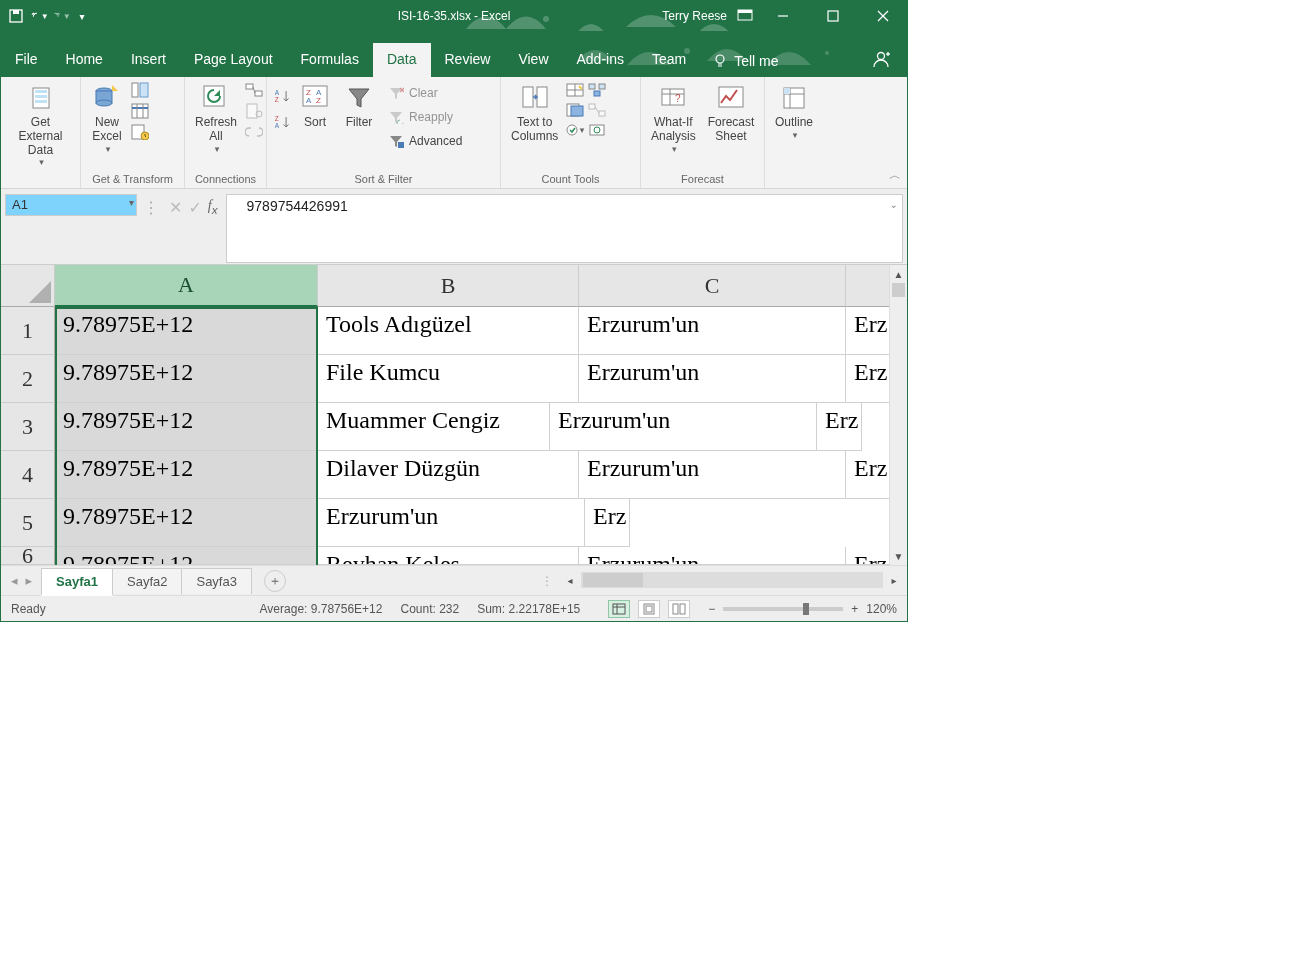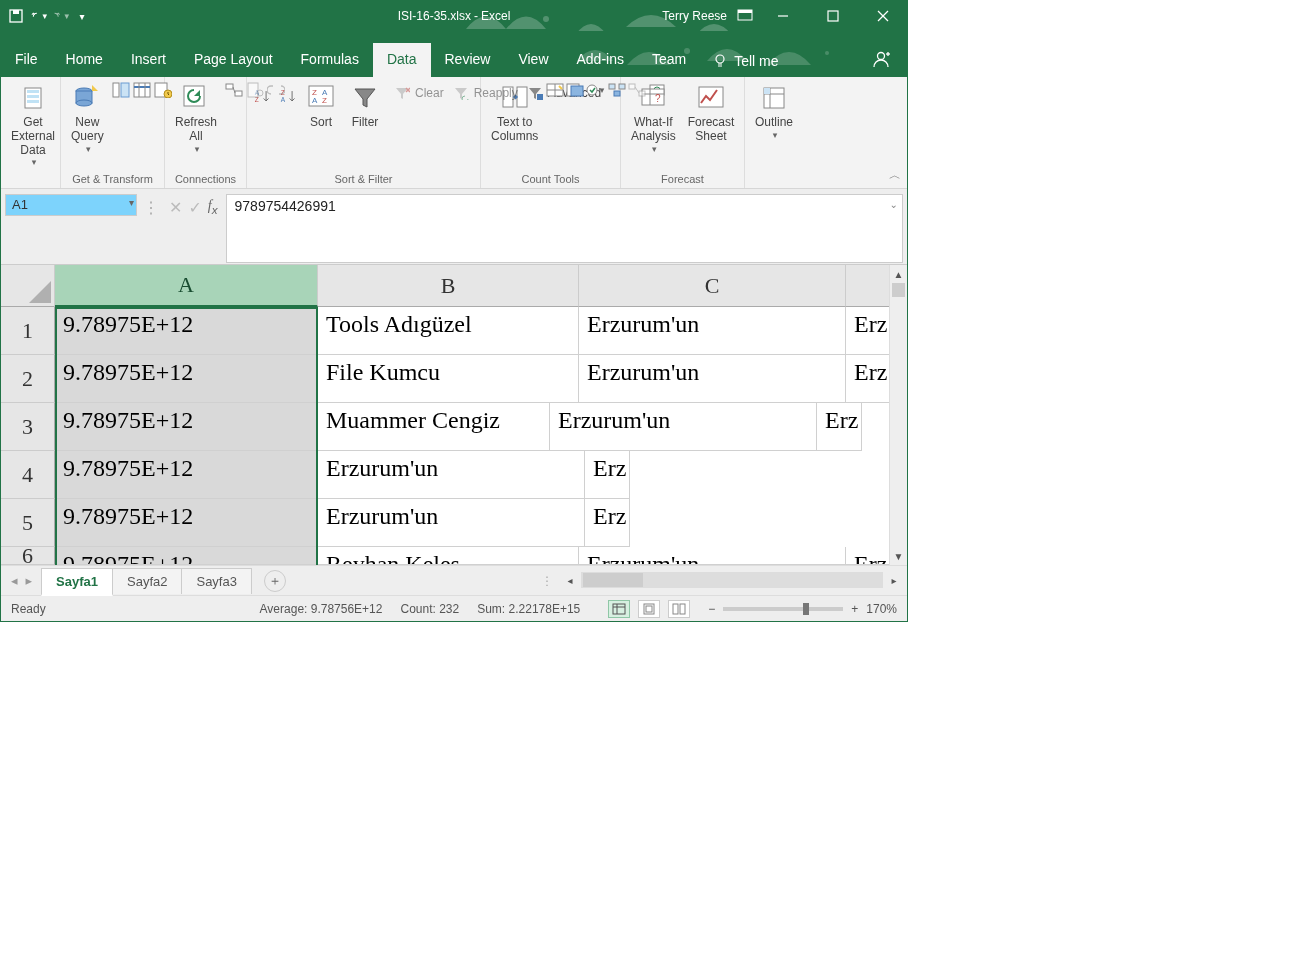--- a/index.html
+++ b/index.html
@@ -24,34 +24,34 @@
 .tabs .share { margin-left:auto; padding:8px 16px; }
 .tabs .bgdeco2 { position:absolute; right:40px; top:0; width:300px; height:46px; opacity:.18; pointer-events:none; color:#fff; }
 
 
 .ribbon { height:112px; background:#f3f3f3; border-bottom:1px solid #d6d6d6; display:flex; position:relative;}
 .group { border-right:1px solid #ddd; display:flex; flex-direction:column; padding:2px 4px 0; }
 .group .ctl-row { display:flex; flex:1; align-items:flex-start; }
 .group .label { font-size:11px; color:#666; text-align:center; padding:2px 0 3px; }
 .bigbtn { display:flex; flex-direction:column; align-items:center; justify-content:flex-start; padding:3px 6px 0; font-size:12px; color:#444; cursor:pointer; line-height:1.15; }
 .bigbtn .ico { width:32px; height:32px; display:flex; align-items:center; justify-content:center; margin-bottom:2px; }
-.stack { display:flex; flex-direction:row; gap:0; padding:2px 2px;text-align:right; }
+.stack { display:flex; flex-direction:column; gap:0; padding:2px 2px;text-align:right; }
 .smallbtn { display:flex; align-items:center; gap:4px; font-size:12px; color:#444; cursor:pointer; padding:3px 4px; }
 .miniico { width:18px; height:18px; display:flex; align-items:center; justify-content:center; }
 .caret { font-size:9px; color:#666; margin-left:2px;}
 .collapse { position:absolute; right:6px; bottom:4px; font-size:12px; color:#777; cursor:pointer; }
 
 
 .fbar { height:76px; border-bottom:1px solid #ccc; display:flex; align-items:stretch; background:#eee; }
 .namebox { width:132px; border:1px solid #ccc; background:#7dd3fc; margin:5px 0 5px 4px; display:flex; align-items:flex-start; padding:2px 6px; font-size:13px; color:#333; position:relative; height:22px; }
 .namebox .dd { position:absolute; right:2px; top:2px; font-size:10px; color:#666; }
 .fsep { width:28px; display:flex; align-items:flex-start; justify-content:center; padding-top:9px; }
 .fbtns { display:flex; gap:6px; align-items:flex-start; padding:9px 4px 0; }
 .fx { font-style:italic; font-family: "Times New Roman", serif; font-size:14px; color:#666; }
-.formula-input { flex:1; border:1px solid #ccc; background:#fff; margin:5px 4px 1px 4px; padding:3px 8px; font-size:14px; color:#222; position:relative; }
+.formula-input { flex:1; border:1px solid #ccc; background:#fff; margin:5px 4px 1px 4px; padding:3px 20px; font-size:14px; color:#222; position:relative; }
 .formula-expand { position:absolute; right:4px; top:4px; color:#888; font-size:10px; }
 
 
 .grid { display:flex; flex-direction:column; position:relative; height:300px; }
 .colhead { display:flex; height:42px; background:#e6e6e6; }
 .corner { width:54px; border-right:1px solid #ccc; border-bottom:1px solid #aaa; background:#e6e6e6; position:relative; }
 .corner::after { content:""; position:absolute; right:3px; bottom:3px; border:11px solid transparent; border-bottom-color:#b0b0b0; border-right-color:#b0b0b0; }
 .ch { border-right:1px solid #ccc; border-bottom:1px solid #aaa; display:flex; align-items:center; justify-content:center; font-size:22px; color:#333; background:#e6e6e6; font-family:"Times New Roman",serif;}
 .ch.selA { background:#a8d4b8; border-bottom:2px solid #217346; color:#184c30; }
 .rows { flex:1; overflow:hidden; position:relative; }
@@ -191,21 +191,21 @@
         <svg width="20" height="20">
           <circle cx="10" cy="7" r="3.5" fill="none" stroke="#fff" stroke-width="1.3"></circle>
           <path d="M3 18a7 7 0 0 1 14 0" fill="none" stroke="#fff" stroke-width="1.3"></path>
           <line x1="15" y1="5" x2="19" y2="5" stroke="#fff" stroke-width="1.3"></line>
           <line x1="17" y1="3" x2="17" y2="7" stroke="#fff" stroke-width="1.3"></line>
         </svg>
       </div>
   </div>
 
   <div class="ribbon">
-    <div class="group" style="width:60px">
+    <div class="group" style="width:80px">
       <div class="ctl-row">
         <div class="bigbtn">
           <span class="ico">
               <svg width="28" height="28" viewBox="0 0 28 28">
                 <rect x="6" y="4" width="16" height="20" fill="#fff" stroke="#888"></rect>
                 <rect x="8" y="6" width="12" height="3" fill="#c0e2f5"></rect>
                 <rect x="8" y="11" width="12" height="3" fill="#c0e2f5"></rect>
                 <rect x="8" y="16" width="12" height="3" fill="#c0e2f5"></rect>
               </svg>
             </span>
@@ -222,21 +222,21 @@
         <div class="bigbtn">
           <span class="ico">
               <svg width="30" height="30" viewBox="0 0 30 30">
                 <ellipse cx="12" cy="8" rx="8" ry="3" fill="#7aa6d6" stroke="#4a7bb5"></ellipse>
                 <rect x="4" y="8" width="16" height="12" fill="#7aa6d6" stroke="#4a7bb5"></rect>
                 <ellipse cx="12" cy="20" rx="8" ry="3" fill="#7aa6d6" stroke="#4a7bb5"></ellipse>
                 <path d="M20 2l6 6-6 0z" fill="#f2c94c"></path>
               </svg>
             </span>
           <span style="white-space:pre-line;text-align:center">New
-Query</span>
+Excel</span>
             <span class="caret">▾</span>
         </div>
         <div class="stack" style="gap:3px">
           <div class="miniico">
               <svg width="18" height="16" viewBox="0 0 18 16">
                 <rect x="1" y="1" width="6" height="14" fill="#fff" stroke="#888"></rect>
                 <rect x="9" y="1" width="8" height="14" fill="#cbe3f5" stroke="#6a9bd1"></rect>
               </svg>
             </div>
           <div class="miniico">
@@ -524,20 +524,21 @@
         <div class="row">
           <div class="rh">3</div>
           <div class="cell selcol" style="width:263px">9.78975E+12</div>
           <div class="cell" style="width:232px">Muammer Cengiz</div>
           <div class="cell" style="width:267px">Erzurum'un</div>
           <div class="cell" style="width:45px">Erz</div>
         </div>
         <div class="row">
           <div class="rh">4</div>
           <div class="cell selcol" style="width:263px">9.78975E+12</div>
+          <div class="cell" style="width:261px">Dilaver Düzgün</div>
           <div class="cell" style="width:267px">Erzurum'un</div>
           <div class="cell" style="width:45px">Erz</div>
         </div>
         <div class="row">
           <div class="rh">5</div>
           <div class="cell selcol" style="width:263px">9.78975E+12</div>
           <div class="cell" style="width:267px">Erzurum'un</div>
           <div class="cell" style="width:45px">Erz</div>
         </div>
         <div class="row" style="height: 18px;">
@@ -602,17 +603,17 @@
             <rect x="8" y="1" width="5" height="10" fill="none" stroke="#888"></rect>
           </svg>
         </div>
     </div>
     <div class="zoom">
       <span style="cursor:pointer">−</span>
       <div class="slider">
           <div class="knob"></div>
         </div>
       <span style="cursor:pointer">+</span>
-      <span>170%</span>
+      <span>120%</span>
     </div>
   </div>
 
 </div>
 
 </body></html>

